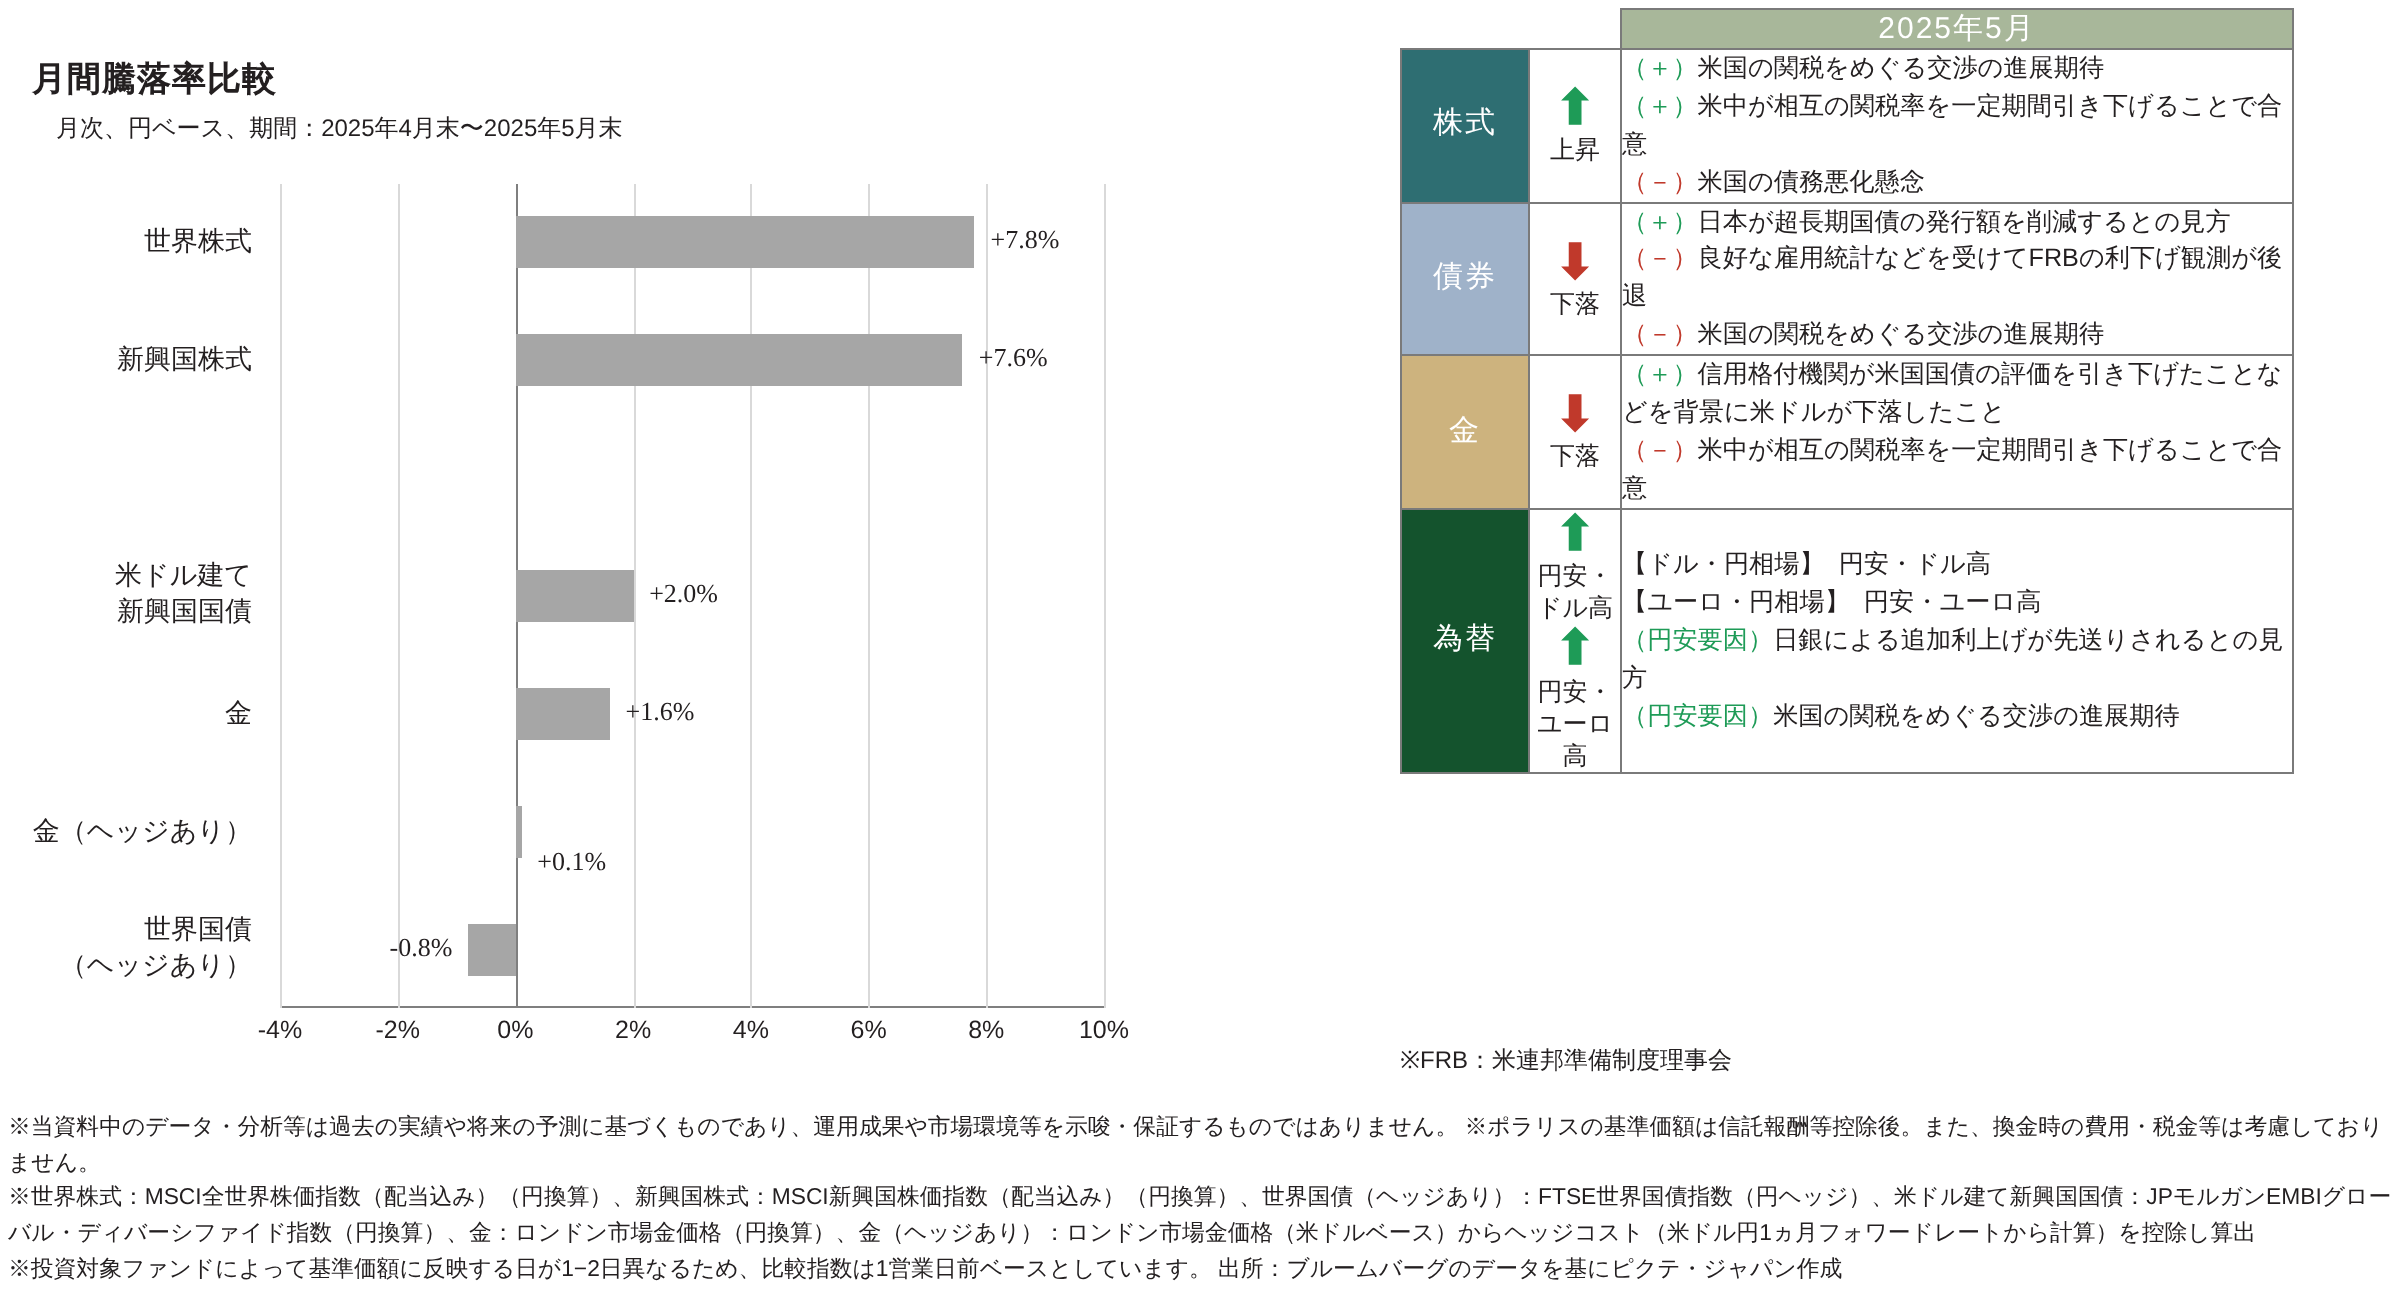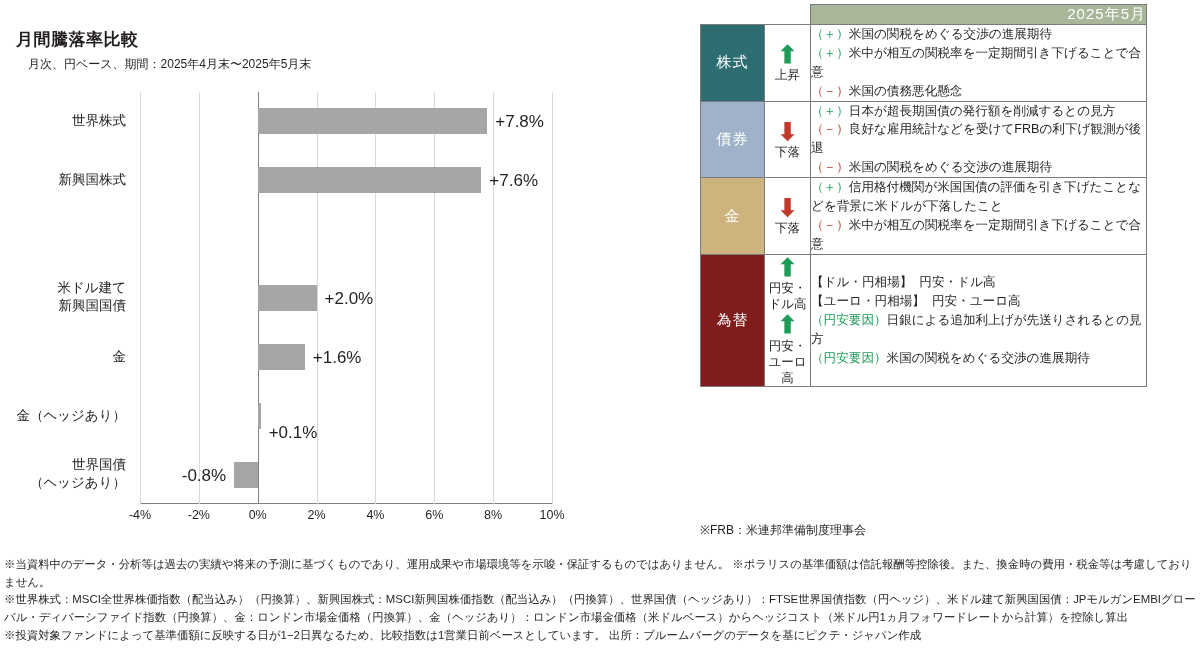--- a/index.html
+++ b/index.html
@@ -60,60 +60,61 @@
     color: #231f20;
   }
   .bar {
     position: absolute;
     height: 26px;
     background: #a6a6a6;
   }
   .bar.highlight { background: #a32a2f; }
   .val {
     position: absolute;
-    font-size: 17px; white-space: nowrap;
-    color: #231f20;
+    font-size: 13px; white-space: nowrap;
+    color: #231f20;
+    font-family: Liberation Serif, serif;
   }
   .val.highlight { color: #a32a2f; font-weight: bold; }
 
   
   #table-panel { position: absolute; left: 700px; top: 4px; width: 446px; }
   table.cmt {
     border-collapse: collapse;
     width: 446px;
     table-layout: fixed;
   }
   table.cmt td, table.cmt th {
     border: 1px solid #7a7a7a;
     vertical-align: middle;
     padding: 0;
   }
   .hdr-blank { border: none !important; width: 64px; }
   .hdr-blank2 { border: none !important; width: 46px; }
   .hdr-month {
     background: #a8b79a;
     color: #ffffff;
-    text-align: right;
+    text-align: center;
     font-size: 15px;
     padding: 5px 0 6px;
     letter-spacing: 1px;
   }
   .cat-cell {
     width: 64px;
     text-align: center;
     color: #ffffff;
     font-size: 15px;
     letter-spacing: 1px;
     padding: 6px 2px;
     line-height: 1.25;
   }
   .cat-cell.equity { background: #2e6e72; }
   .cat-cell.bond   { background: #9fb2c9; }
   .cat-cell.gold   { background: #cdb37e; }
-  .cat-cell.fx     { background: #7f1d1d; }
+  .cat-cell.fx     { background: #14532d; }
 
   .dir-cell {
     width: 46px;
     text-align: center;
     font-size: 12.5px;
     padding: 4px 1px;
     line-height: 1.3;
     color: #231f20;
   }
   .arrow { display: block; font-size: 24px; line-height: 1.05; font-weight: bold; }

